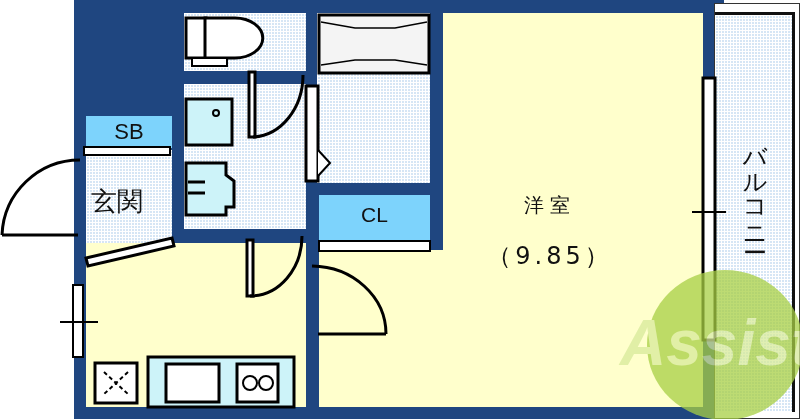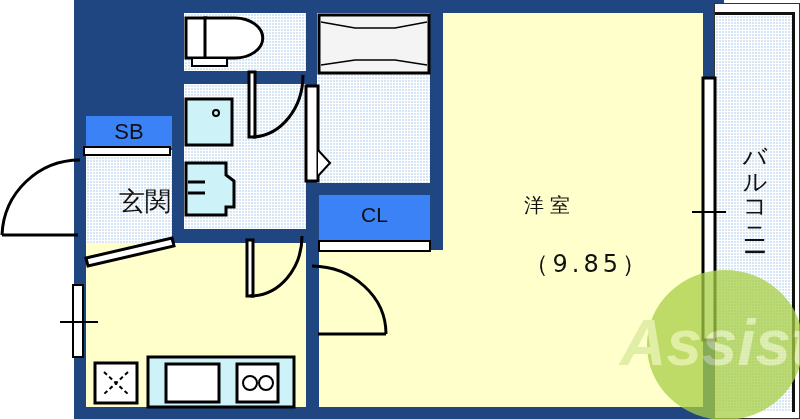--- a/index.html
+++ b/index.html
@@ -1,21 +1,21 @@
 <!DOCTYPE html>
 <html><head>
 <meta charset="utf-8">
 <style>
   html,body{margin:0;padding:0;background:#ffffff;}
   body{width:800px;height:419px;position:relative;overflow:hidden;font-family:"DejaVu Sans",sans-serif;}
   .abs{position:absolute;box-sizing:border-box;}
   .wall{background:#1f4680;}
   .grid{background-color:#d6e6f5;background-image:linear-gradient(#ffffff 1px,transparent 1px),linear-gradient(90deg,#ffffff 1px,transparent 1px);background-size:3px 3px;}
   .yellow{background:#ffffcc;}
-  .pink{background:#3b82f6;}
+  .pink{background:#7dd3fc;}
   .label{color:#111;text-align:center;white-space:nowrap;}
   svg{position:absolute;left:0;top:0;}
 </style>
 </head>
 <body>
 
 <div class="abs wall" style="left:74px;top:0;width:650px;height:419px;"></div>
 
 <div class="abs" style="left:0;top:0;width:74px;height:419px;background:#fff;"></div>
 
@@ -23,33 +23,33 @@
 
 <div class="abs grid" style="left:184px;top:84px;width:122px;height:145px;"></div>
 
 <div class="abs grid" style="left:317px;top:13px;width:113px;height:170px;"></div>
 
 <div class="abs grid" style="left:86px;top:150px;width:86px;height:95px;"></div>
 
 <div class="abs pink" style="left:86px;top:116px;width:86px;height:32px;">
   <div class="label" style="font-family:'Liberation Sans',sans-serif;font-size:22px;line-height:32px;">SB</div>
 </div>
-<div class="abs label" style="left:102px;top:184px;width:86px;font-size:26px;">玄関</div>
+<div class="abs label" style="left:74px;top:184px;width:86px;font-size:26px;">玄関</div>
 
 <div class="abs yellow" style="left:86px;top:243px;width:220px;height:164px;"></div>
 
 <div class="abs pink" style="left:319px;top:195px;width:111px;height:45px;">
   <div class="label" style="font-family:'Liberation Sans',sans-serif;font-size:21px;line-height:40px;">CL</div>
 </div>
 
 <div class="abs yellow" style="left:319px;top:250px;width:125px;height:157px;"></div>
 
 <div class="abs yellow" style="left:443px;top:13px;width:260px;height:394px;"></div>
 <div class="abs label" style="left:470px;top:192px;width:160px;font-size:20px;letter-spacing:6px;">洋室</div>
-<div class="abs label" style="left:450px;top:248px;width:200px;font-size:24px;letter-spacing:4px;text-align:right;">（9.85）</div>
+<div class="abs label" style="left:450px;top:240px;width:200px;font-size:24px;letter-spacing:4px;">（9.85）</div>
 
 <div class="abs" style="left:714px;top:3px;width:86px;height:416px;background:#fff;border:1px solid #333;"></div>
 <div class="abs grid" style="left:715px;top:12px;width:80px;height:400px;border-right:3px solid #111;border-top:3px solid #111;"></div>
 <div class="abs label" style="left:735px;top:130px;width:40px;font-size:24px;writing-mode:vertical-rl;line-height:40px;">バルコニー</div>
 
 <svg width="800" height="419">
 
   <g>
     <rect x="186" y="18" width="20" height="40" fill="#fff" stroke="#000" stroke-width="3"></rect>
     <path d="M205 18 h30 a25 18 0 0 1 0 40 h-30 z" fill="#fff" stroke="#000" stroke-width="3"></path>

